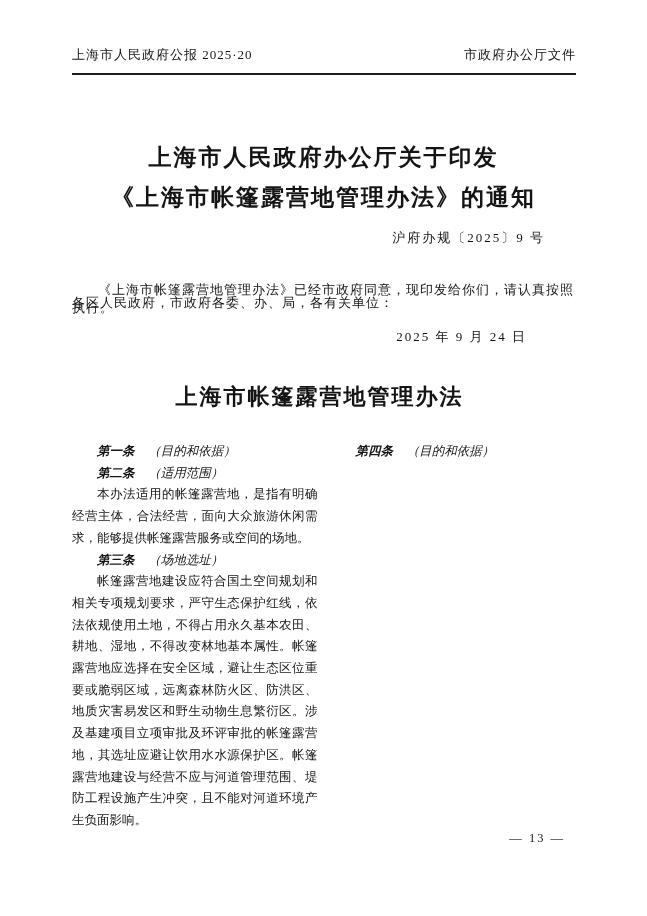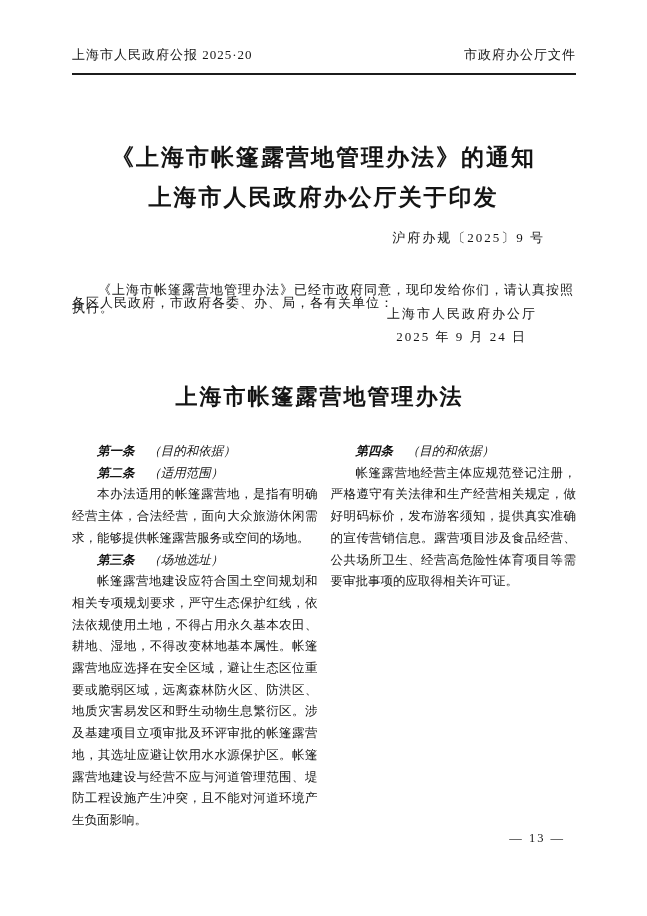--- a/index.html
+++ b/index.html
@@ -160,46 +160,44 @@
 <body>
 
 <div class="page">
 
   <div class="header">
     <span>上海市人民政府公报 2025·20</span>
     <span>市政府办公厅文件</span>
   </div>
 
   <div class="notice-title">
+    <div>上海市人民政府办公厅关于印发</div>
     <div>《上海市帐篷露营地管理办法》的通知</div>
-    <div>上海市人民政府办公厅关于印发</div>
   </div>
 
   <div class="doc-number">沪府办规〔2025〕9 号</div>
 
   <div class="salutation">各区人民政府，市政府各委、办、局，各有关单位：</div>
 
   <div class="notice-body">《上海市帐篷露营地管理办法》已经市政府同意，现印发给你们，请认真按照执行。</div>
 
-  <div class="signer">上海市人民政府办公厅</div>
 
   <div class="sign-date">2025 年 9 月 24 日</div>
 
   <div class="reg-title">上海市帐篷露营地管理办法</div>
 
   <div class="columns">
 
     <p class="art-head"><span class="art-num">第一条</span><span>（目的和依据）</span></p>
 
     <p class="art-head"><span class="art-num">第二条</span><span>（适用范围）</span></p>
     <p>本办法适用的帐篷露营地，是指有明确经营主体，合法经营，面向大众旅游休闲需求，能够提供帐篷露营服务或空间的场地。</p>
 
     <p class="art-head"><span class="art-num">第三条</span><span>（场地选址）</span></p>
     <p>帐篷露营地建设应符合国土空间规划和相关专项规划要求，严守生态保护红线，依法依规使用土地，不得占用永久基本农田、耕地、湿地，不得改变林地基本属性。帐篷露营地应选择在安全区域，避让生态区位重要或脆弱区域，远离森林防火区、防洪区、地质灾害易发区和野生动物生息繁衍区。涉及基建项目立项审批及环评审批的帐篷露营地，其选址应避让饮用水水源保护区。帐篷露营地建设与经营不应与河道管理范围、堤防工程设施产生冲突，且不能对河道环境产生负面影响。</p>
 
     <p class="art-head"><span class="art-num">第四条</span><span>（目的和依据）</span></p>
-    <p>帐篷露营地经营主体应规范登记注册，严格遵守有关法律和生产经营相关规定，做好明码标价，发布游客须知，提供真实准确的宣传营销信息。露营项目涉及食品经营、公共场所卫生、经营高危险性体育项目等需要审批事项的应取得相关许可证。</p>
 
   </div>
 
   <div class="page-num">— 13 —</div>
 
 </div>
 
 </body></html>

